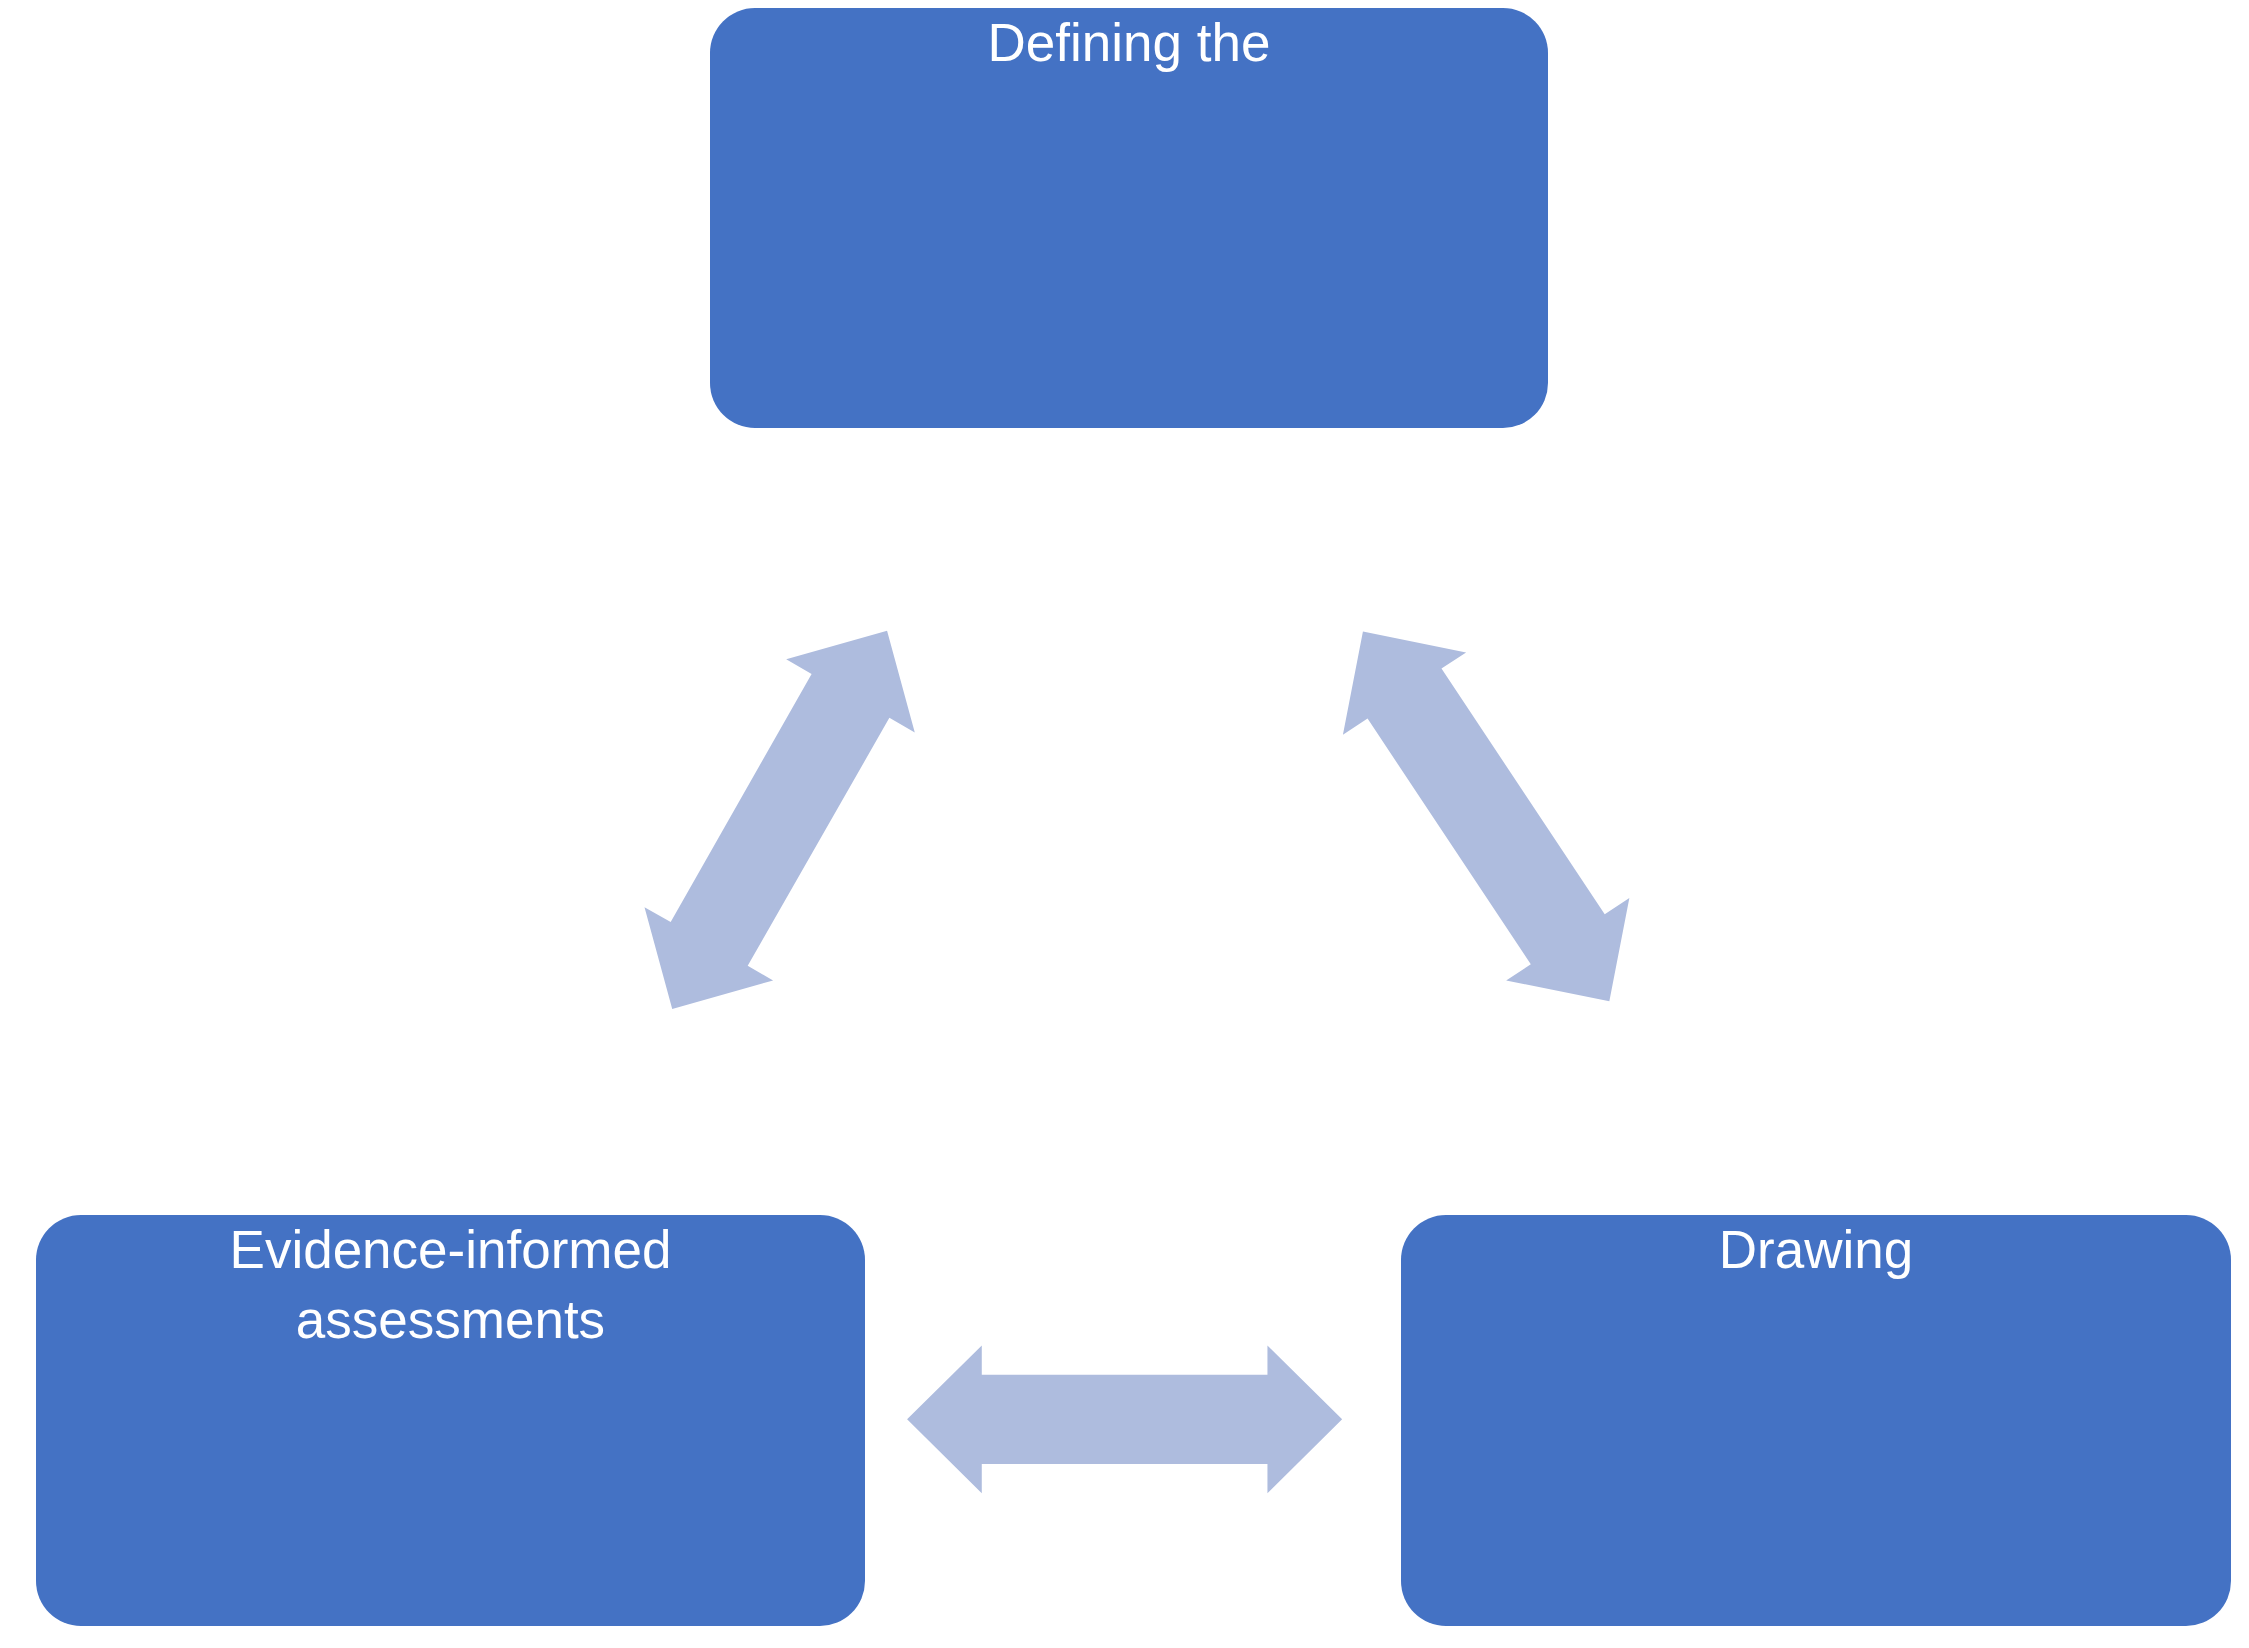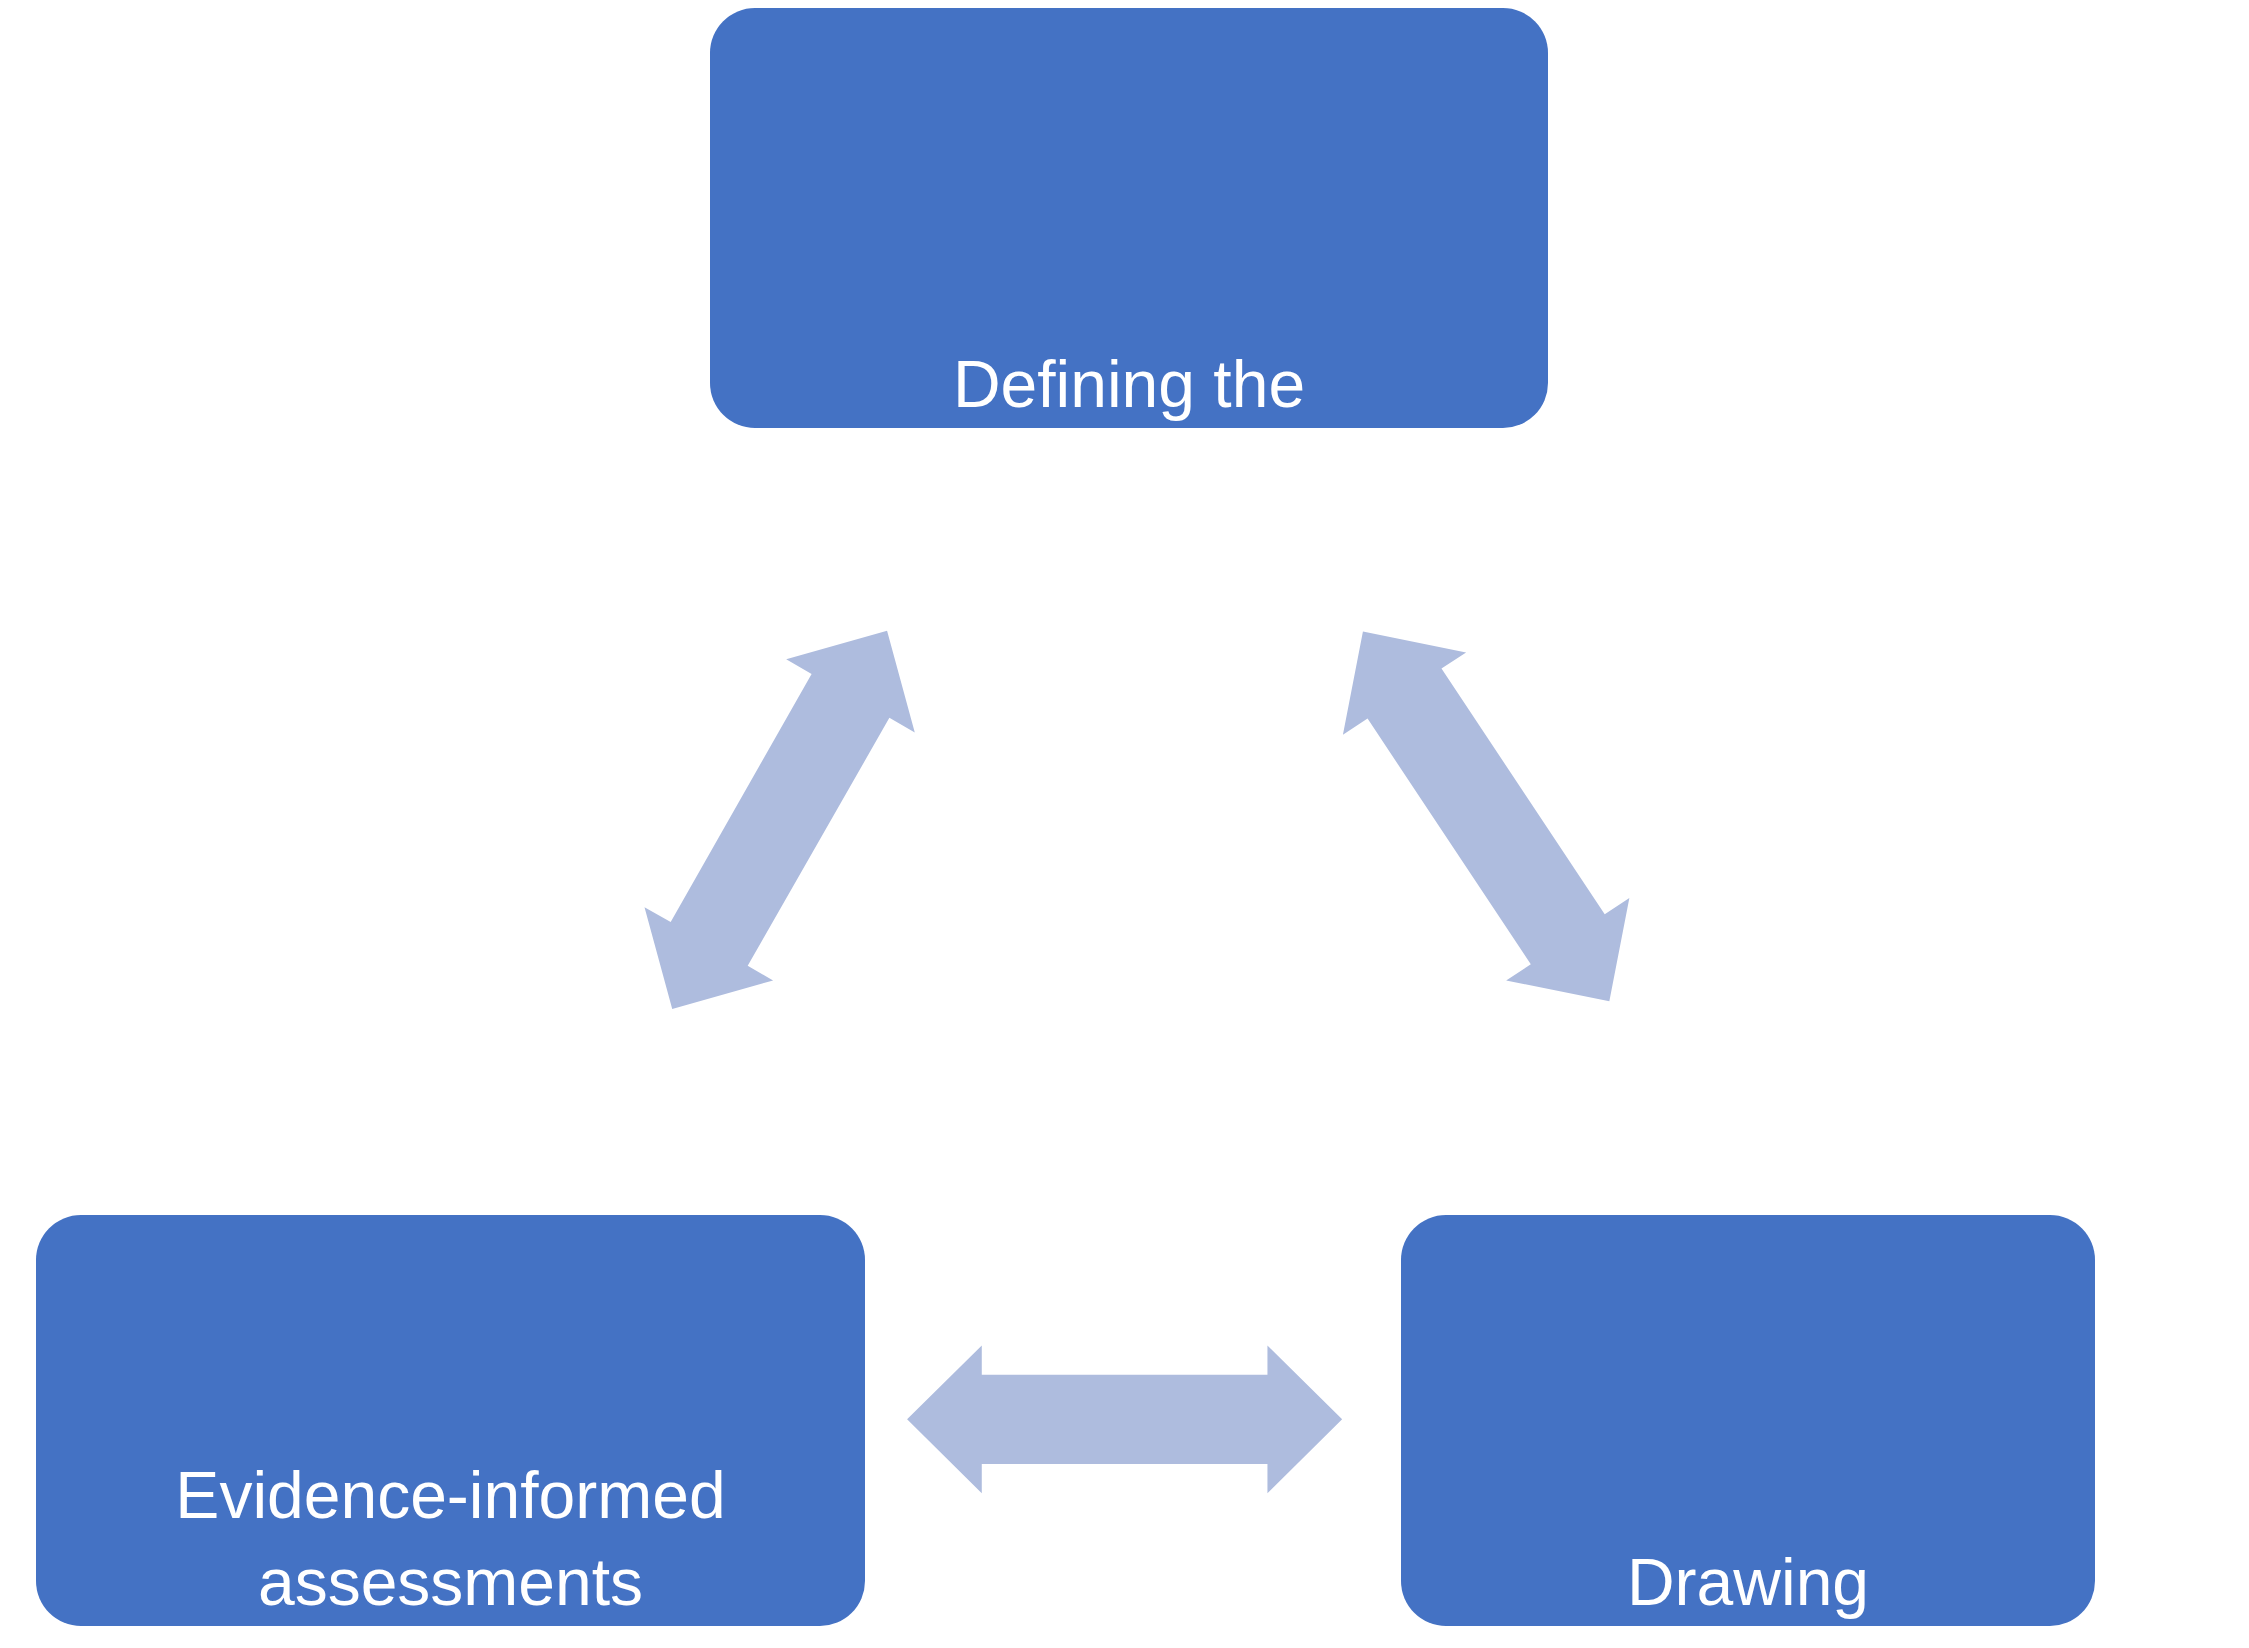--- a/index.html
+++ b/index.html
@@ -24,24 +24,24 @@
   }
   .arrow-layer polygon {
     fill: #aebcde;
   }
   .node {
     position: absolute;
     background: #4472c4;
     border-radius: 45px;
     color: #ffffff;
     display: flex;
-    align-items: flex-end;
+    align-items: flex-start;
     justify-content: center;
     text-align: center;
-    font-size: 66px;
+    font-size: 53px;
     line-height: 1.32;
     letter-spacing: 0px;
   }
   .node .line {
     display: block;
   }
   .node-top {
     left: 710px;
     top: 7.7px;
     width: 838px;
@@ -50,21 +50,21 @@
   .node-bottom-left {
     left: 20px;
     top: 1215px;
     width: 829px;
     height: 411px;
     margin-left: 16px;
   }
   .node-bottom-right {
     left: 1401px;
     top: 1215px;
-    width: 694px;
+    width: 830px;
     height: 411px;
   }
 </style>
 </head>
 <body>
 
 <div class="stage">
 
   <svg class="arrow-layer" viewBox="0 0 2922 2141" aria-hidden="true">
 

